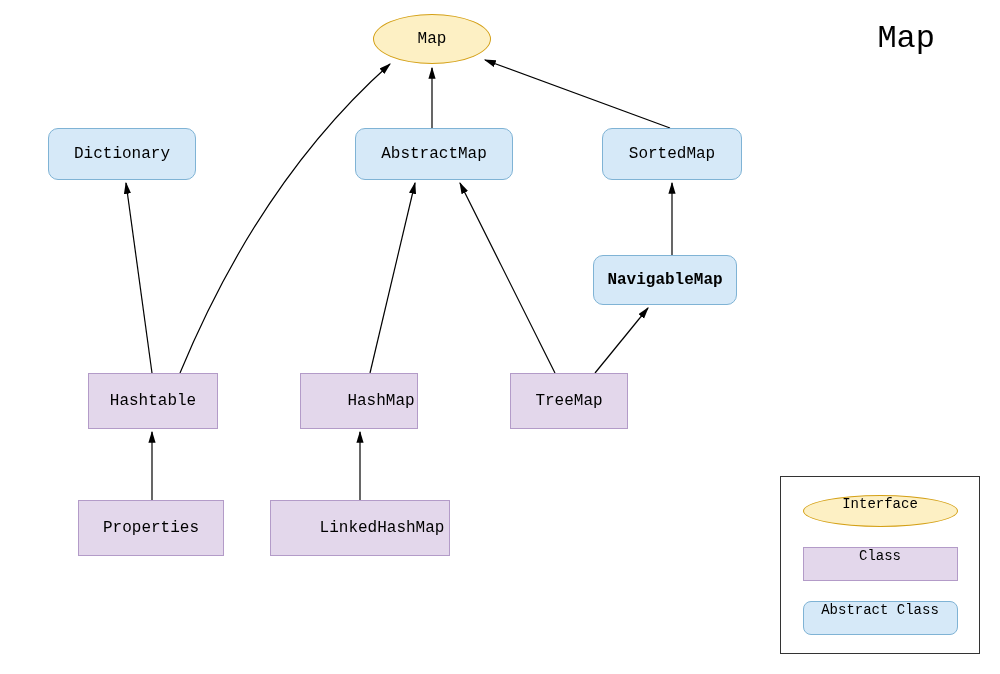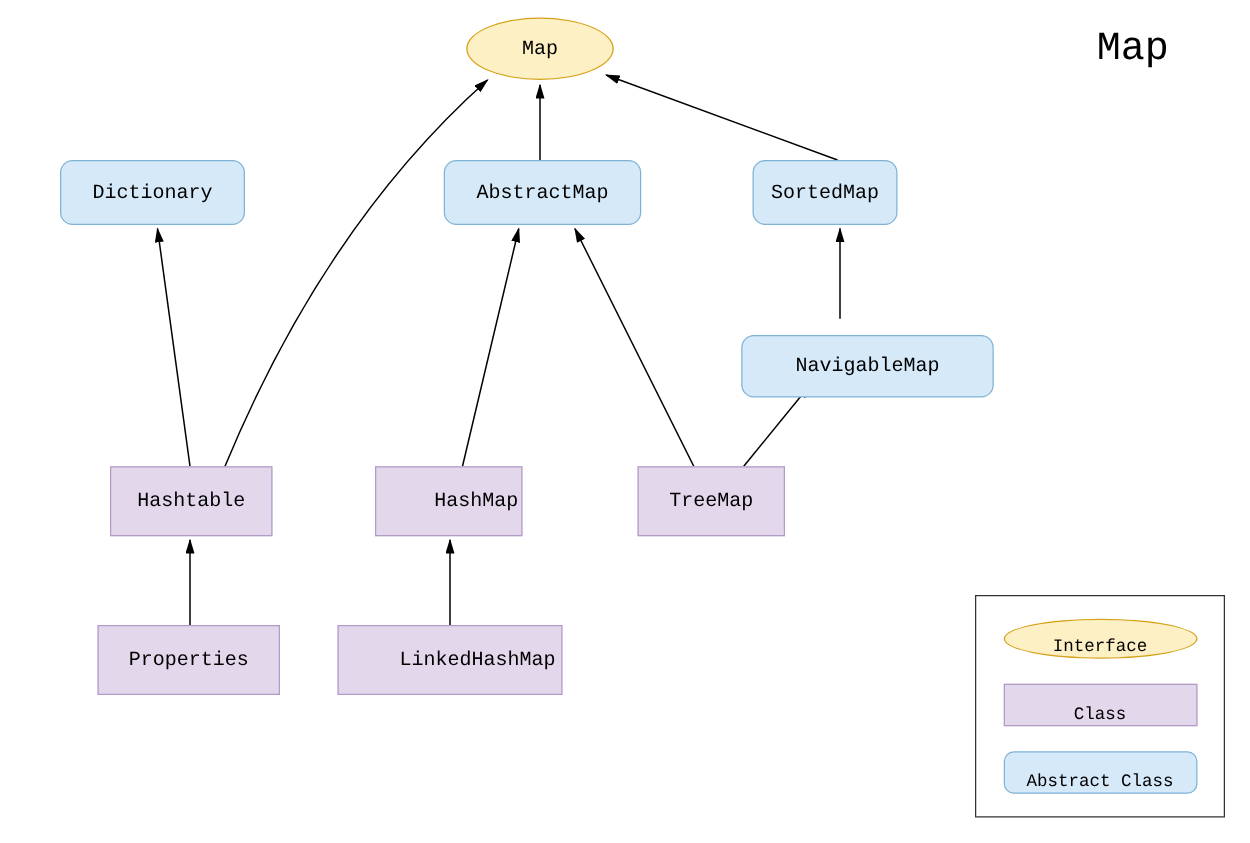--- a/index.html
+++ b/index.html
@@ -50,21 +50,21 @@
       border: 1.5px solid #333;
       padding: 18px 16px;
       display: flex;
       flex-direction: column;
       gap: 20px;
       align-items: center;
     }
     
     .legend-item {
       display: flex;
-      align-items: flex-end;
+      align-items: flex-start;
       justify-content: center;
       font-size: 14px;
       font-family: 'Courier New', monospace;
     }
     
     .legend-interface {
       width: 155px;
       height: 32px;
       background: #fdf0c4;
       border: 1px solid #d4a017;
@@ -124,25 +124,25 @@
 </div>
 
 <div class="node abstract-node" style="left: 48px; top: 128px; width: 148px; height: 52px;">
   <span>Dictionary</span>
 </div>
 
 <div class="node abstract-node" style="left: 355px; top: 128px; width: 158px; height: 52px;">
   <span>AbstractMap</span>
 </div>
 
-<div class="node abstract-node" style="left: 602px; top: 128px; width: 116px; height: 52px;">
+<div class="node abstract-node" style="left: 602px; top: 128px; width: 140px; height: 52px;">
   <span>SortedMap</span>
 </div>
 
-<div class="node abstract-node" style="left: 593px; top: 268px; width: 202px; height: 50px;">
+<div class="node abstract-node" style="left: 593px; top: 255px; width: 144px; height: 50px; font-weight: bold;">
   <span>NavigableMap</span>
 </div>
 
 <div class="node class-node" style="left: 88px; top: 373px; width: 130px; height: 56px; justify-content: center;">
   <span>Hashtable</span>
 </div>
 
 <div class="node class-node" style="left: 300px; top: 373px; width: 118px; height: 56px; padding-left: 44px;">
   <span>HashMap</span>
 </div>

